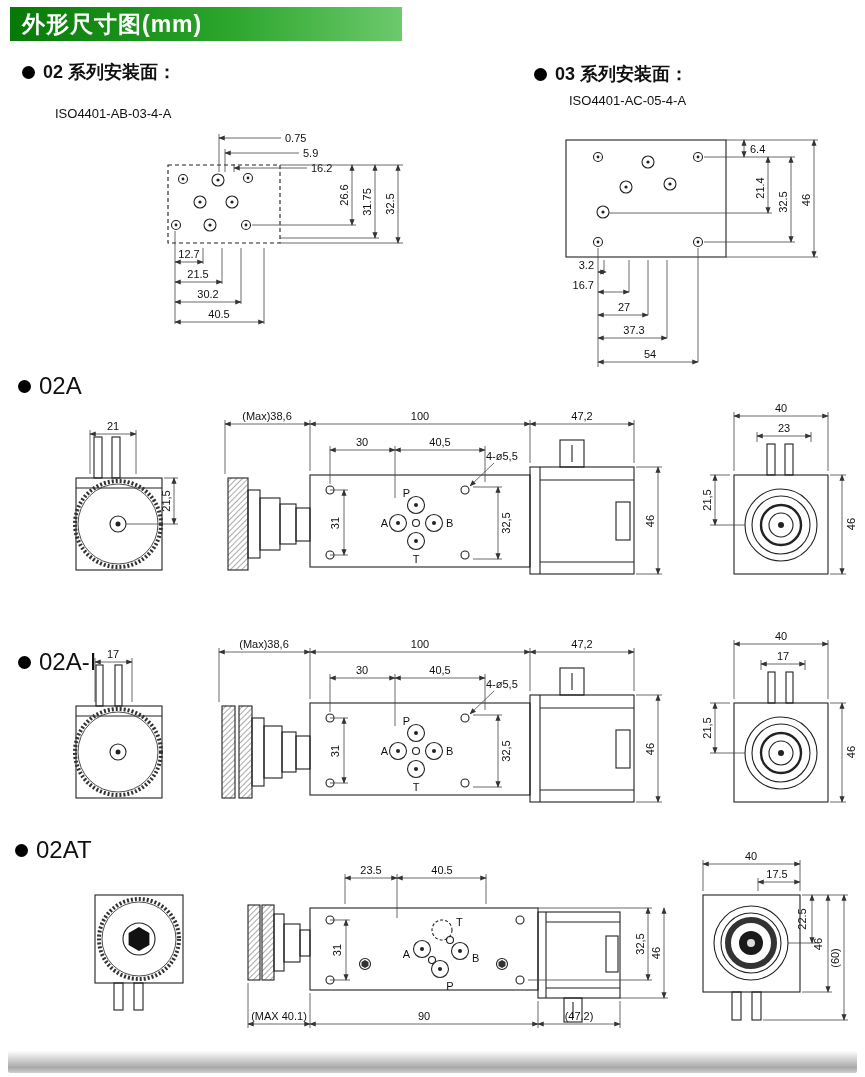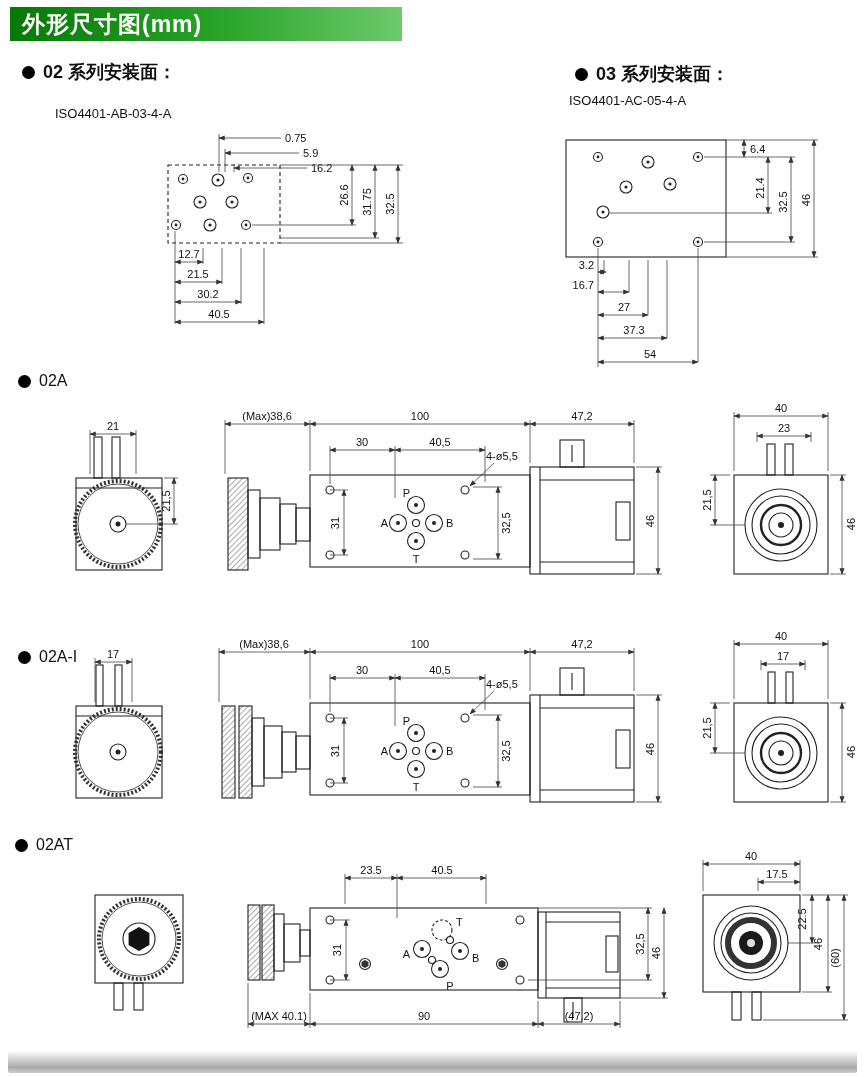--- a/index.html
+++ b/index.html
@@ -5,21 +5,21 @@
   html,body{margin:0;padding:0;background:#fff;}
   .page{position:relative;width:865px;height:1077px;background:#fff;overflow:hidden;
         font-family:"Liberation Sans",sans-serif;color:#111;}
   svg{position:absolute;overflow:visible;}
   svg text{font-family:"Liberation Sans",sans-serif;font-size:11px;fill:#111;}
   .header-bar{position:absolute;left:10px;top:7px;width:392px;height:34px;
       background:linear-gradient(90deg,#067806,#2ba52b 55%,#6cc96c);
       display:flex;align-items:center;padding-left:12px;box-sizing:border-box;}
   .header-title{color:#fff;font-size:23px;font-weight:bold;letter-spacing:1px;}
   .sec-title{position:absolute;display:flex;align-items:center;gap:8px;font-size:18px;font-weight:600;}
-  .row-title{position:absolute;display:flex;align-items:center;gap:8px;font-size:16px;}
+  .row-title{position:absolute;display:flex;align-items:center;gap:8px;font-size:24px;}
   .bullet{width:13px;height:13px;border-radius:50%;background:#000;display:inline-block;flex:0 0 auto;}
   .code{position:absolute;font-size:13px;}
   .obj{stroke:#222;stroke-width:1.1;fill:none;}
   .dim line{stroke:#444;stroke-width:0.8;fill:none;}
   .dash{stroke-dasharray:4 3;}
   .dashc{stroke-dasharray:3 2;}
   .dot{fill:#222;stroke:none;}
   .dl{marker-start:url(#arw);marker-end:url(#arw);}
   .dl1{marker-start:url(#arw);}
   .ld{marker-end:url(#arw);}
@@ -106,21 +106,21 @@
       <line class="dl" x1="70" y1="170" x2="117" y2="170"></line>
       <line class="dl" x1="70" y1="190" x2="136" y2="190"></line>
       <line class="dl" x1="70" y1="210" x2="159" y2="210"></line>
       <text x="84" y="146" text-anchor="middle">12.7</text>
       <text x="93" y="166" text-anchor="middle">21.5</text>
       <text x="103" y="186" text-anchor="middle">30.2</text>
       <text x="114" y="206" text-anchor="middle">40.5</text>
     </g>
   </svg>
 
-  <div class="sec-title" style="left:575px;top:62px">
+  <div class="sec-title" style="left:534px;top:62px">
     <span class="bullet"></span>
     <span>03 系列安装面：</span>
   </div>
   <div class="code" style="left:569px;top:93px">ISO4401-AC-05-4-A</div>
 
   <svg style="left:548px;top:112px" width="310" height="270" viewBox="0 0 310 270">
     <g class="obj">
       <rect x="18" y="28" width="160" height="117"></rect>
       <circle cx="50" cy="45" r="4.5"></circle>
         <circle class="dot" cx="50" cy="45" r="1.4"></circle>

